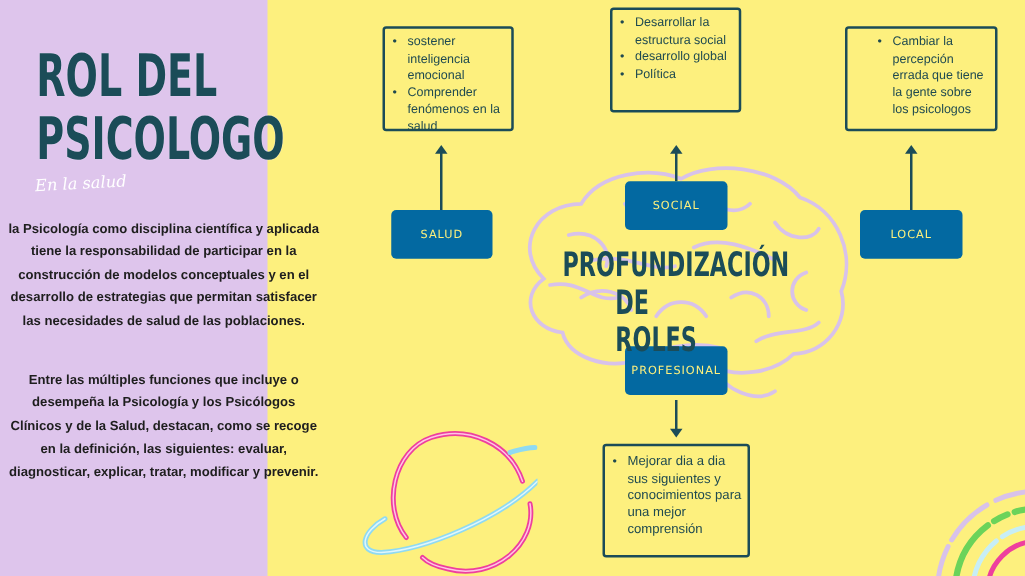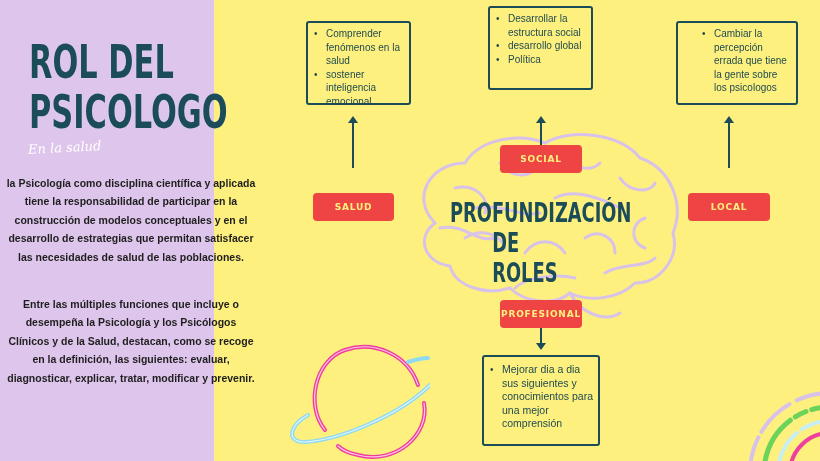--- a/index.html
+++ b/index.html
@@ -46,30 +46,30 @@
     .box li { position: relative; padding-left: 12px; }
     .box li::before {
       content: "•"; position: absolute; left: 0; top: 0; font-size: 10px;
     }
     .box-salud { left: 306px; top: 21px; width: 105px; height: 84px; }
     .box-social { left: 488px; top: 6px; width: 105px; height: 84px; }
     .box-local { left: 676px; top: 21px; width: 122px; height: 84px; padding-left: 24px; }
     .box-prof { left: 482px; top: 355px; width: 118px; height: 91px; padding-top: 6px; font-size: 10.5px; }
 
     .tag {
-      position: absolute; background: #ef4444; color: #fdf07e;
-      border-radius: 4px; height: 28px;
+      position: absolute; background: #0369a1; color: #fdf07e;
+      border-radius: 4px; height: 39px;
       display: flex; align-items: center; justify-content: center;
-      font-weight: bold; font-size: 9px; letter-spacing: 0.8px;
+      font-weight: normal; font-size: 9px; letter-spacing: 0.8px;
       font-family: "DejaVu Sans", sans-serif;
     }
-    .tag-salud { left: 313px; top: 168px; width: 81px; margin-top: 25px; }
+    .tag-salud { left: 313px; top: 168px; width: 81px; }
     .tag-social { left: 500px; top: 145px; width: 82px; }
-    .tag-local { left: 688px; top: 168px; width: 82px; margin-top: 25px; }
-    .tag-prof { left: 500px; top: 300px; width: 82px; }
+    .tag-local { left: 688px; top: 168px; width: 82px; }
+    .tag-prof { left: 500px; top: 277px; width: 82px; }
 
     .arrow-line { position: absolute; width: 2px; background: #1b4c58; }
     .arrow-up::before {
       content: ""; position: absolute; left: -4px; top: -6px;
       border-left: 5px solid transparent; border-right: 5px solid transparent;
       border-bottom: 7px solid #1b4c58;
     }
     .arrow-down::after {
       content: ""; position: absolute; left: -4px; bottom: -6px;
       border-left: 5px solid transparent; border-right: 5px solid transparent;
@@ -112,22 +112,22 @@
   <path d="M35 100 C 60 95, 70 115, 90 110 M200 145 C 215 135, 240 140, 250 130"></path>
 </svg>
 
 <div class="arrow-line arrow-up a-salud"></div>
 <div class="arrow-line arrow-up a-social"></div>
 <div class="arrow-line arrow-up a-local"></div>
 <div class="arrow-line arrow-down a-prof"></div>
 
 <div class="box box-salud">
   <ul>
+    <li>sostener inteligencia emocional</li>
     <li>Comprender fenómenos en la salud</li>
-    <li>sostener inteligencia emocional</li>
   </ul>
 </div>
 <div class="box box-social">
   <ul>
     <li>Desarrollar la estructura social</li>
     <li>desarrollo global</li>
     <li>Política</li>
   </ul>
 </div>
 <div class="box box-local">

